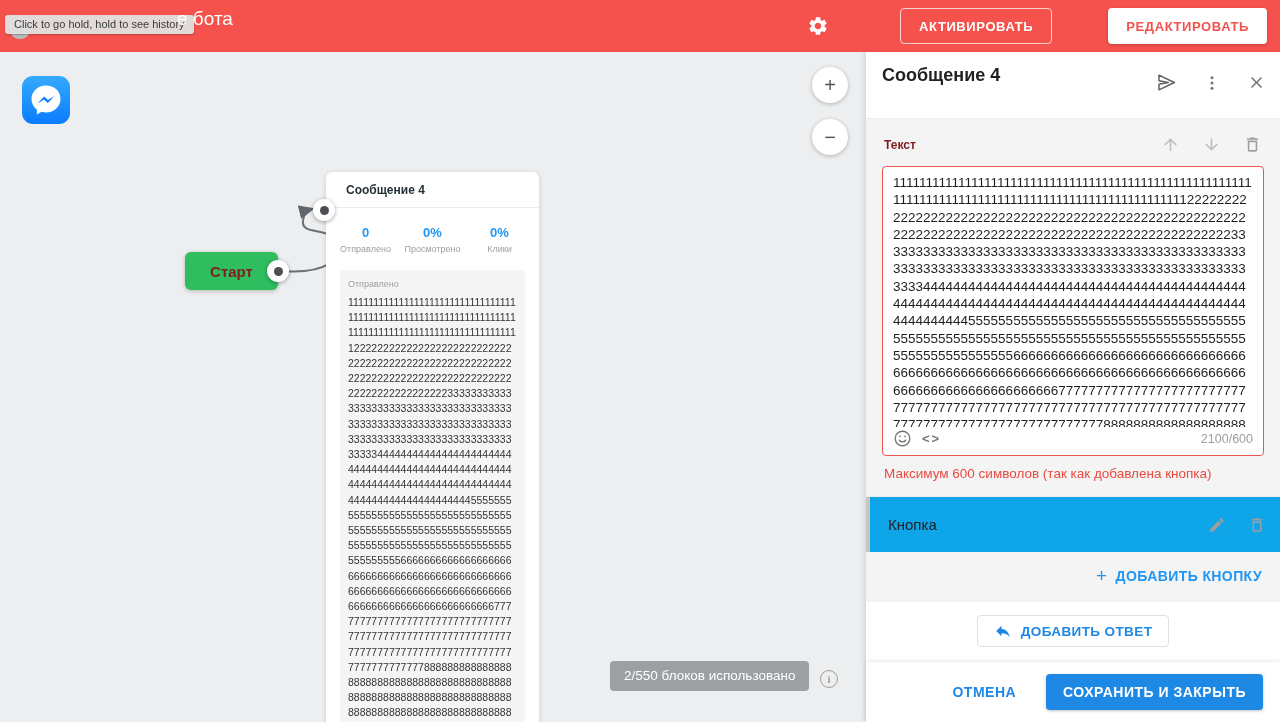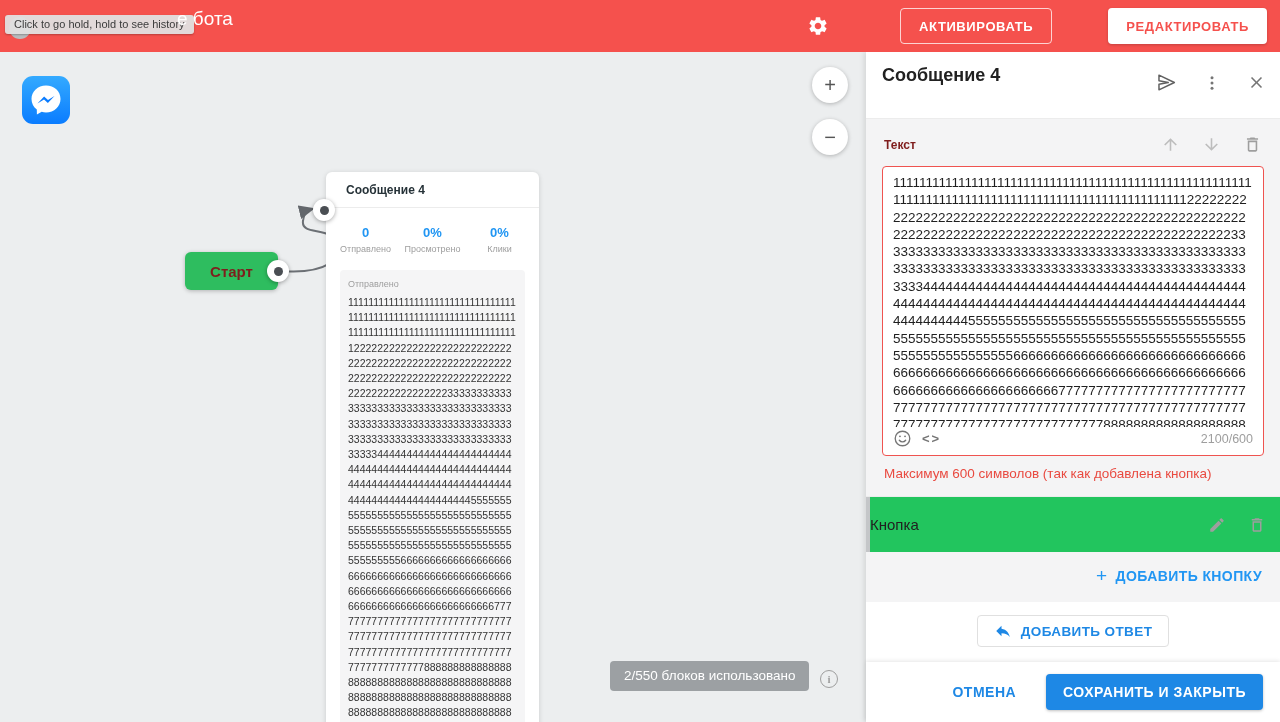--- a/index.html
+++ b/index.html
@@ -77,21 +77,21 @@
   .textbox-content { height:260px; overflow:hidden; padding:7px 10px; font-size:13.5px; line-height:17.3px;
                      color:#1f1f1f; word-break:break-all; cursor:text; }
   .textbox-toolbar { display:flex; align-items:center; padding:2px 10px 7px; gap:10px; }
   .toolbar-spacer { flex:1; }
   .char-counter { font-size:12.5px; color:#9e9e9e; }
   .code-icon { font-size:13px; color:#757575; letter-spacing:2px; font-weight:bold; cursor:pointer; }
   .emoji-icon { cursor:pointer; display:flex; }
 
   .warning-text { color:#e94a40; font-size:13.5px; margin:10px 2px 15px; }
 
-  .button-row { background:#22c55e; border-top:1px solid #ececec; margin:0 -16px; padding:0 14px 0 4px;
+  .button-row { background:#0ea5e9; border-top:1px solid #ececec; margin:0 -16px; padding:0 14px 0 22px;
                 height:56px; display:flex; align-items:center; position:relative;justify-content:center; }
   .button-row::before { content:""; position:absolute; left:0; top:0; bottom:0; width:4px; background:#c4c6c8; }
   .button-row-label { font-size:15px; color:#212121; flex:1; }
   .button-row-icons { display:flex; align-items:center; gap:22px; }
   .button-row-icons > span { cursor:pointer; display:flex; }
 
   .add-btn-row { display:flex; justify-content:flex-end; align-items:center; padding:16px 2px 18px; }
   .add-btn-link { color:#2196f3; font-size:14px; font-weight:bold; letter-spacing:.4px; cursor:pointer;
                   display:flex; align-items:center; gap:8px; }
   .plus-glyph { font-size:19px; font-weight:normal; line-height:14px; }

